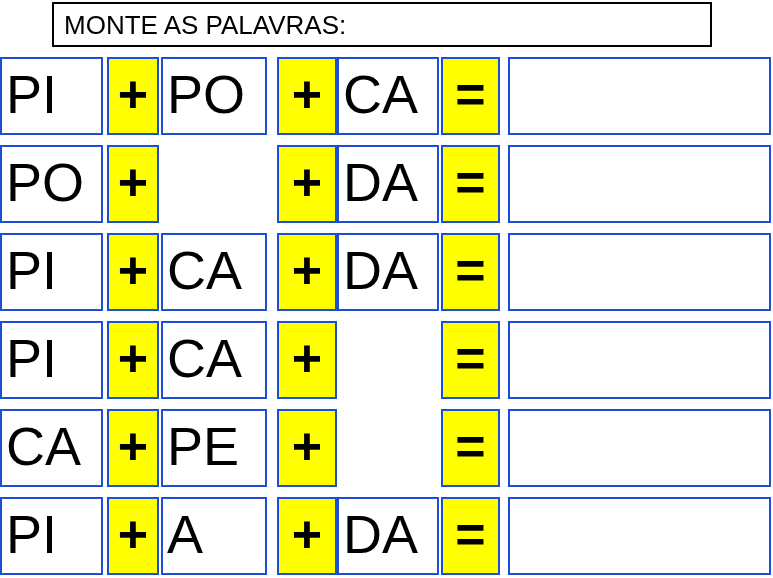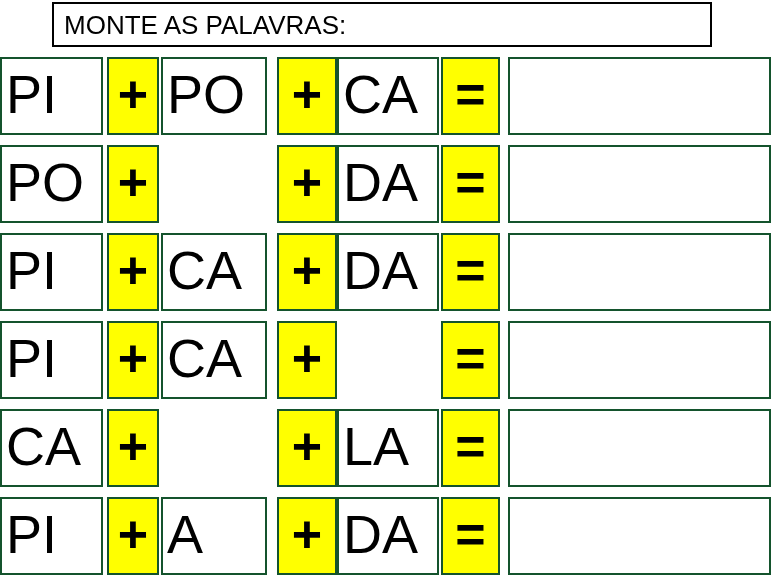--- a/index.html
+++ b/index.html
@@ -60,21 +60,21 @@
     margin-bottom: 10px;
   }
   .eq-row:last-child {
     margin-bottom: 0;
   }
 
   .cell {
     position: absolute;
     top: 0;
     height: 78px;
-    border: 2px solid #14532d;
+    border: 2px solid #1d4ed8;
     box-sizing: border-box;
     background: #ffffff;
     display: flex;
     align-items: center;
     justify-content: flex-start;
     overflow: hidden;
   }
   .cell .glyph {
     font-size: 54px;
     line-height: 1;
@@ -209,25 +209,25 @@
       </div>
     </div>
 
     <div class="eq-row">
       <div class="cell c-word1">
         <span class="glyph">CA</span>
       </div>
       <div class="cell op c-plus1">
         <span class="glyph">+</span>
       </div>
-      <div class="cell op c-plus2">
-        <span class="glyph">+</span>
-      </div>
-      <div class="cell c-word3">
-        <span class="glyph">LA</span>
+      <div class="cell c-word2">
+        <span class="glyph">PE</span>
+      </div>
+      <div class="cell op c-plus2">
+        <span class="glyph">+</span>
       </div>
       <div class="cell op c-equal">
         <span class="glyph">=</span>
       </div>
       <div class="cell answer-box c-answer">
         <span class="glyph"></span>
       </div>
     </div>
 
     <div class="eq-row">

